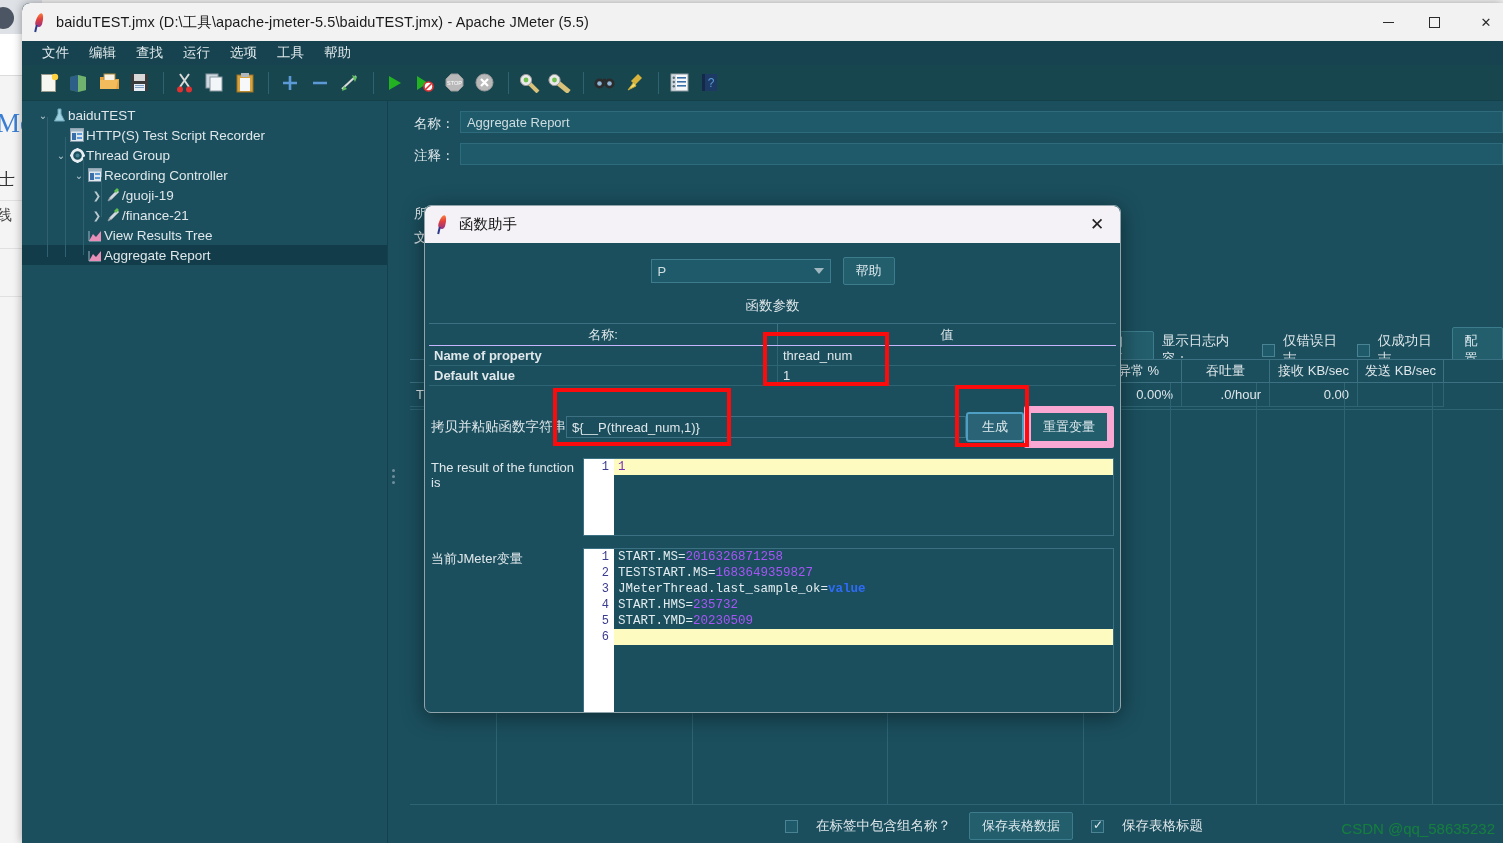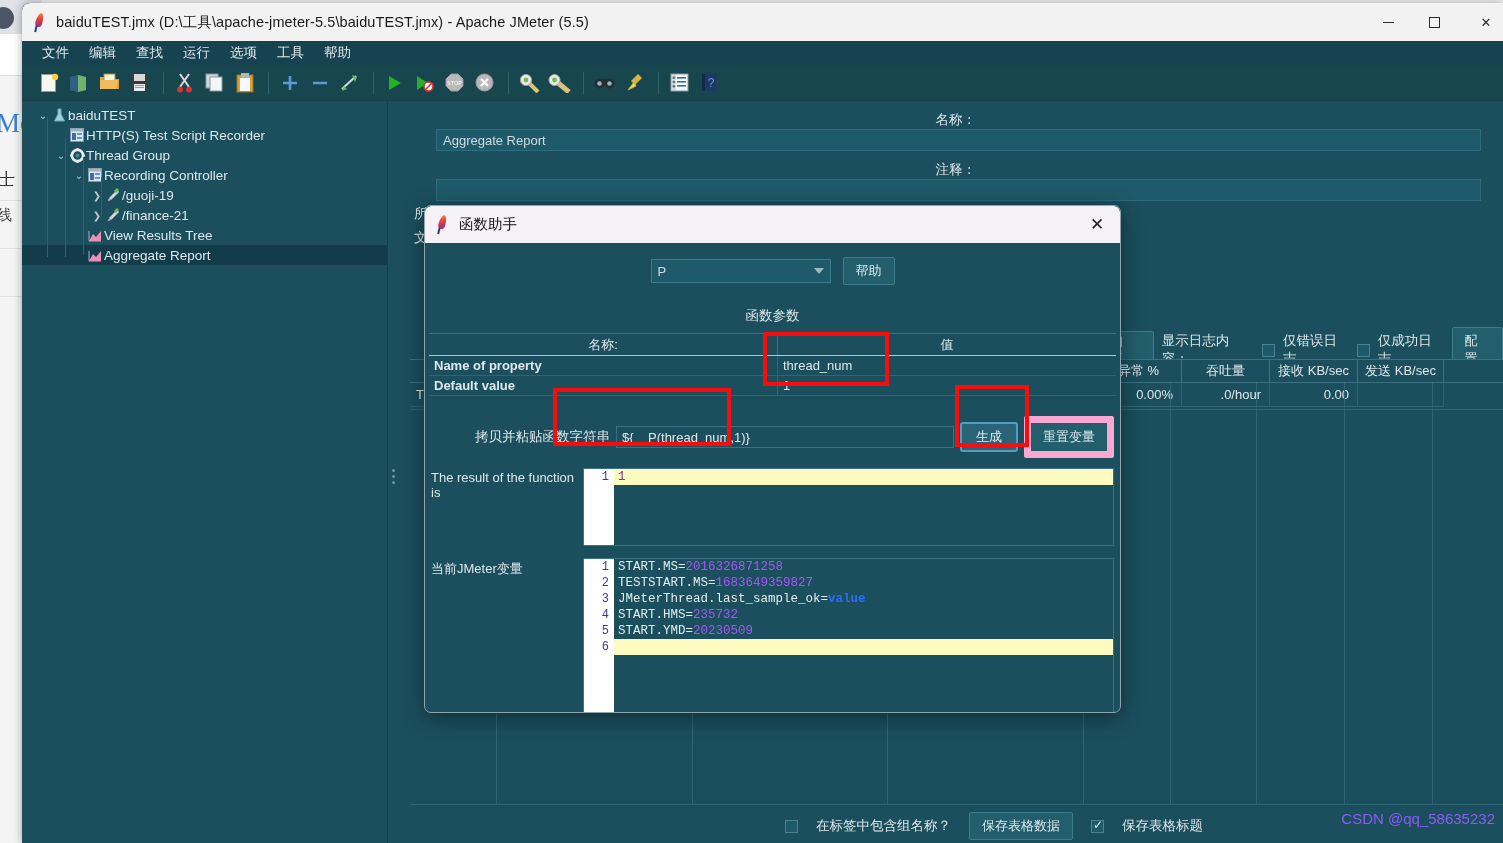--- a/index.html
+++ b/index.html
@@ -92,21 +92,21 @@
   .tnode.selected { background: #123c49; }
   .tnode .twist { width: 14px; font-size: 10px; color: #b9c9ce; display:flex;
                   align-items:center; justify-content:center; }
   .tnode .tico { width: 18px; display:flex; align-items:center; justify-content:center; }
   .ind1 { padding-left: 14px; } .ind2 { padding-left: 32px; }
   .ind3 { padding-left: 50px; } .ind4 { padding-left: 68px; }
   .tguide { position:absolute; width:1px; background:#2f6170; }
 
   
   .panel-title { font-size: 17px; color: #e6eef0; margin: 12px 0 0 14px; }
-  .frow { display: flex; align-items: center; margin: 10px 0 0 14px; flex-direction: column; }
+  .frow { display: flex; align-items: flex-end; margin: 10px 0 0 14px; }
   .flabel { font-size: 13.5px; color: #dfe7ea; width: 46px; }
   .ftext { height: 22px; background: #1f5a6a; border: 1px solid #2e6c7d;
            color: #cddde1; font-size: 13px; padding: 2px 6px; line-height: 18px; }
 
   .logrow { position: absolute; left: 700px; top: 226px; display: flex; align-items: center; gap: 8px; }
   .sbtn { background: #235e6d; border: 1px solid #3c7c8c; color: #dbe8ec;
           font-size: 11.5px; padding: 3px 10px; border-radius: 2px; }
   .sbtn2 { background: #235e6d; border: 1px solid #3c7c8c; color: #dbe8ec;
           font-size: 13px; padding: 4px 12px; border-radius: 2px; }
   .ltxt { font-size: 13.5px; color: #dfe7ea; }
@@ -129,22 +129,22 @@
 
   
   .grid-area { position:absolute; left: 10px; top: 282px; right: 0; bottom: 38px; }
   .gcol { position:absolute; top:0; bottom:0; width:1px; background:#2d6575; }
   .grow { position:absolute; left:0; right:0; height:1px; background:#2d6575; }
 
   .bottombar { position:absolute; left:0; right:0; bottom:0; height:34px;
                display:flex; align-items:center; justify-content:flex-end; gap:18px;
                padding-right: 300px; }
 
-  .watermark { position:absolute; right: 8px; bottom: 16px; font-size: 15px;
-               color: #8b5cf6; }
+  .watermark { position:absolute; right: 8px; bottom: 6px; font-size: 15px;
+               color: #15803d; }
 
   
   .dialog {
     position: absolute; left: 424px; top: 205px; width: 697px; height: 508px;
     background: #1b4f5e; border: 1px solid #8fa5ab; border-radius: 7px;
     box-shadow: 0 4px 22px rgba(0,0,0,.45); overflow: hidden;
   }
   .dlg-title {
     height: 37px; background: #f4f2f6; display:flex; align-items:center;
     border-top-left-radius: 6px; border-top-right-radius: 6px; position: relative;
@@ -157,35 +157,35 @@
 
   .dlg-body { position: relative; height: 471px; }
   .selrow { display: flex; justify-content: center; align-items: center; gap: 12px;
             padding-top: 14px; }
   .combo { width: 180px; height: 24px; background: #1f5a6a; border: 1px solid #3c7c8c;
            color: #cddde1; font-size: 13px; display:flex; align-items:center;
            padding: 0 6px; position: relative; }
   .combo .arrow { position:absolute; right: 6px; width: 0; height: 0;
                   border-left: 5px solid transparent; border-right: 5px solid transparent;
                   border-top: 6px solid #9fb8bf; }
-  .dlg-sub { text-align:center; font-size: 13.5px; color: #dfe7ea; margin-top: 22px; }
+  .dlg-sub { text-align:center; font-size: 13.5px; color: #dfe7ea; margin-top: 12px; }
 
   .ptable { margin: 8px 4px 0 4px; border-top: 1px solid #3b7183; }
   .ptable .ph { display:flex; height: 22px; border-bottom: 1px solid #c4b5fd; }
   .ptable .ph div { font-size: 13px; color:#dfe7ea; display:flex; align-items:center;
                     justify-content:center; }
   .ptable .ph .c1 { width: 349px; border-right: 1px solid #3b7183; }
   .ptable .ph .c2 { flex:1; }
   .ptable .pr { display:flex; height: 20px; border-bottom: 1px solid #2d6575; }
   .ptable .pr div { font-size: 13px; color:#dfe7ea; display:flex; align-items:center;
                     padding-left: 5px; }
   .ptable .pr .c1 { width: 349px; border-right: 1px solid #2d6575; font-weight: bold; }
   .ptable .pr .c2 { flex:1; }
 
-  .copyrow { display:flex; align-items:center; margin-top: 20px; padding: 0 6px; gap: 6px; margin-left: 44px; }
+  .copyrow { display:flex; align-items:center; margin-top: 20px; padding: 0 6px; gap: 0; }
   .copylbl { font-size: 13.5px; color:#dfe7ea; white-space: nowrap; }
   .copyfield { flex:1; height: 22px; background:#1b4f5e; border: 1px solid #3b7183;
                color:#dfe7ea; font-size: 13px; display:flex; align-items:center; padding: 0 5px; }
   .genbtn { background:#2a6375; border: 2px solid #4f9fc4; color:#e3eef1; font-size: 13px;
             padding: 4px 14px; border-radius: 3px; }
   .resetbtn { background:#235e6d; border: 7px solid #f9a8d4; color:#dbe8ec; font-size: 13px;
               padding: 5px 12px; border-radius: 2px; }
 
   .resrow { display:flex; margin-top: 10px; padding: 0 6px; }
   .reslbl { width: 152px; font-size: 13px; color:#dfe7ea; padding-top: 2px; }

